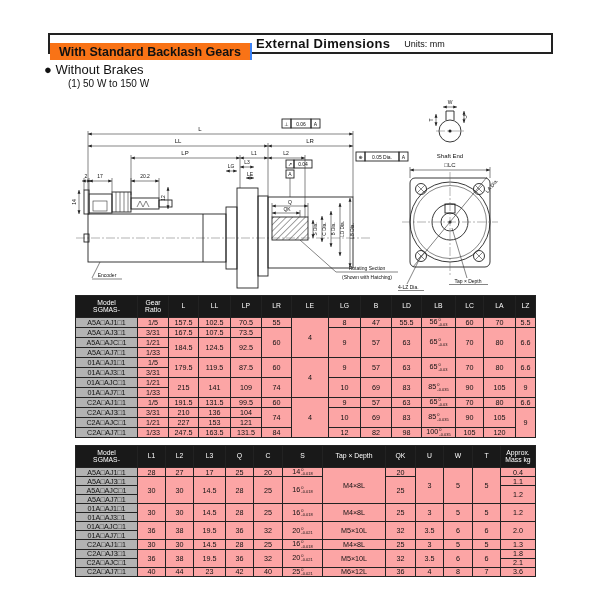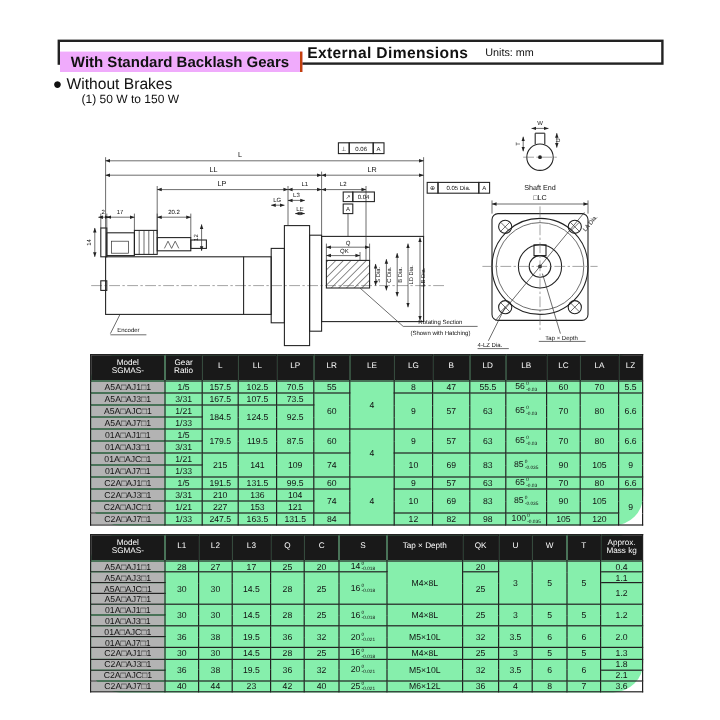--- a/index.html
+++ b/index.html
@@ -1,35 +1,35 @@
 <!DOCTYPE html>
 <html><head>
 <meta charset="utf-8">
 <style>
   html,body{margin:0;padding:0;width:600px;height:600px;background:#fff;overflow:hidden;
     font-family:"Liberation Sans","DejaVu Sans",sans-serif;color:#111;}
   .page{position:relative;width:600px;height:600px;background:#fff;}
   
   .hdr{position:absolute;left:48px;top:33px;width:505px;height:21px;border:2px solid #222;
     display:flex;align-items:center;box-sizing:border-box;}
-  .hdr-left{width:202px;height:100%;background:#f0abfc;border-right:2px solid #c2410c;
+  .hdr-left{width:202px;height:100%;background:#f97316;border-right:2px solid #3b82f6;
     display:flex;align-items:center;justify-content:center;font-size:12.5px;font-weight:bold;box-sizing:border-box;margin-top:16px;}
   .hdr-mid{margin-left:4px;font-size:13px;font-weight:bold;letter-spacing:.3px;}
   .hdr-units{margin-left:14px;font-size:9px;}
   .bullet{position:absolute;left:44px;top:62px;font-size:13px;}
   .range{position:absolute;left:68px;top:78px;font-size:10px;}
   
   svg.drawing{position:absolute;left:0;top:90px;width:600px;height:205px;}
   svg .ln{stroke:#222;stroke-width:0.9;fill:none;}
   svg .thin{stroke:#333;stroke-width:0.6;fill:none;}
   svg .cl{stroke:#666;stroke-width:0.5;fill:none;stroke-dasharray:9 2 2 2;}
   svg text{font-family:"Liberation Sans","DejaVu Sans",sans-serif;fill:#111;}
   svg .t6{font-size:6px;} svg .t5{font-size:5px;} svg .t48{font-size:4.8px;}
   
-  table.dt{position:absolute;border-collapse:collapse;table-layout:fixed;background:#86efac;border-radius:25px;}
+  table.dt{position:absolute;border-collapse:collapse;table-layout:fixed;background:#fca5a5;}
   table.dt th,table.dt td{border:1px solid #222;text-align:center;padding:0;line-height:1;
     vertical-align:middle;overflow:hidden;}
   table.dt th{background:#191919;color:#fff;font-weight:normal;font-size:6.8px;height:21px;white-space:pre-line;}
   table.dt td{font-size:7.2px;height:9px;}
   #t1{left:75px;top:295px;width:460px;}
   #t2{left:75px;top:445px;width:460px;}
   #t2 td{height:8px;}
   td.model{background:#b3b3b3;font-size:6.8px;}
   .tol{display:inline-flex;flex-direction:column;font-size:4px;line-height:1.05;
     vertical-align:middle;margin-left:1px;text-align:left;}

